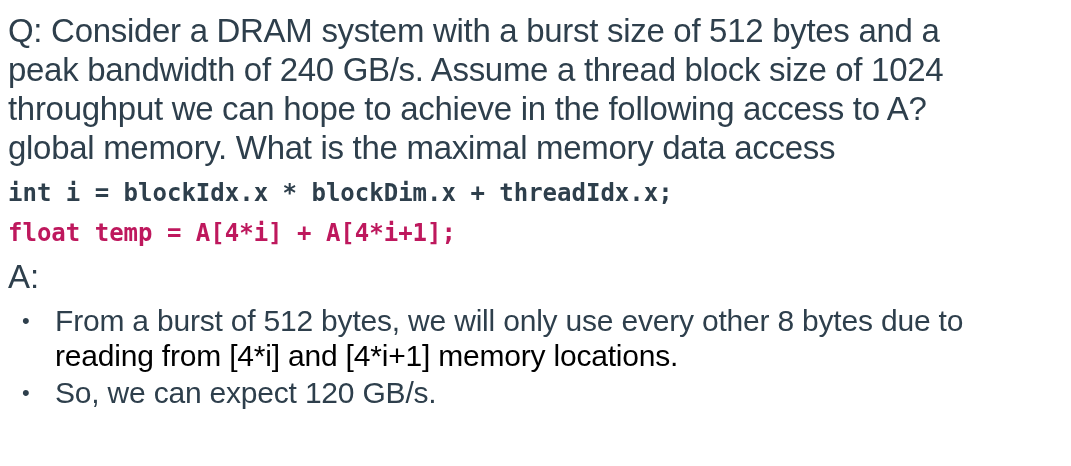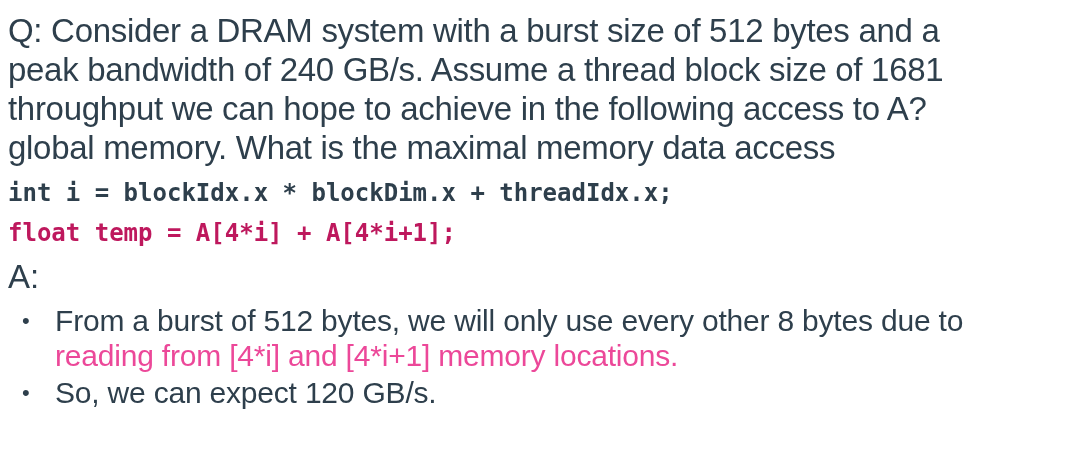--- a/index.html
+++ b/index.html
@@ -66,39 +66,39 @@
     white-space: nowrap;
   }
 </style>
 </head>
 <body>
 
 <div class="slide" style="color: rgb(46, 63, 76);">
 
   <div class="question" style="color: rgb(46, 63, 76);">
     <div class="q-line" style="color: rgb(46, 63, 76);">Q: Consider a DRAM system with a burst size of 512 bytes and a</div>
-    <div class="q-line" style="color: rgb(46, 63, 76);">peak bandwidth of 240 GB/s. Assume a thread block size of 1681</div>
+    <div class="q-line" style="color: rgb(46, 63, 76);">peak bandwidth of 240 GB/s. Assume a thread block size of 1024</div>
     <div class="q-line" style="color: rgb(46, 63, 76);">throughput we can hope to achieve in the following access to A?</div>
     <div class="q-line" style="color: rgb(46, 63, 76);">global memory. What is the maximal memory data access</div>
   </div>
 
   <div class="code-block" style="color: rgb(46, 63, 76);">
     <div class="code-line" style="color: rgb(46, 63, 76);">int i = blockIdx.x * blockDim.x + threadIdx.x;</div>
     <div class="code-line" style="color: #be185d;">float temp = A[4*i] + A[4*i+1];</div>
   </div>
 
   <div class="answer-label" style="color: rgb(46, 63, 76);">A:</div>
 
   <div class="bullet-list" style="color: rgb(46, 63, 76);">
 
     <div class="bullet-item" style="color: rgb(46, 63, 76);">
       <span class="bullet-marker" style="color: rgb(46, 63, 76);">•</span>
       <div class="bullet-text" style="color: rgb(46, 63, 76);">
         <div class="b-line" style="color: rgb(46, 63, 76);">From a burst of 512 bytes, we will only use every other 8 bytes due to</div>
-        <div class="b-line" style="color: #ec4899;">reading from [4*i] and [4*i+1] memory locations.</div>
+        <div class="b-line" style="color: #000000;">reading from [4*i] and [4*i+1] memory locations.</div>
       </div>
     </div>
 
     <div class="bullet-item" style="color: rgb(46, 63, 76);">
       <span class="bullet-marker" style="color: rgb(46, 63, 76);">•</span>
       <div class="bullet-text" style="color: rgb(46, 63, 76);">
         <div class="b-line" style="color: rgb(46, 63, 76);">So, we can expect 120 GB/s.</div>
       </div>
     </div>
 

